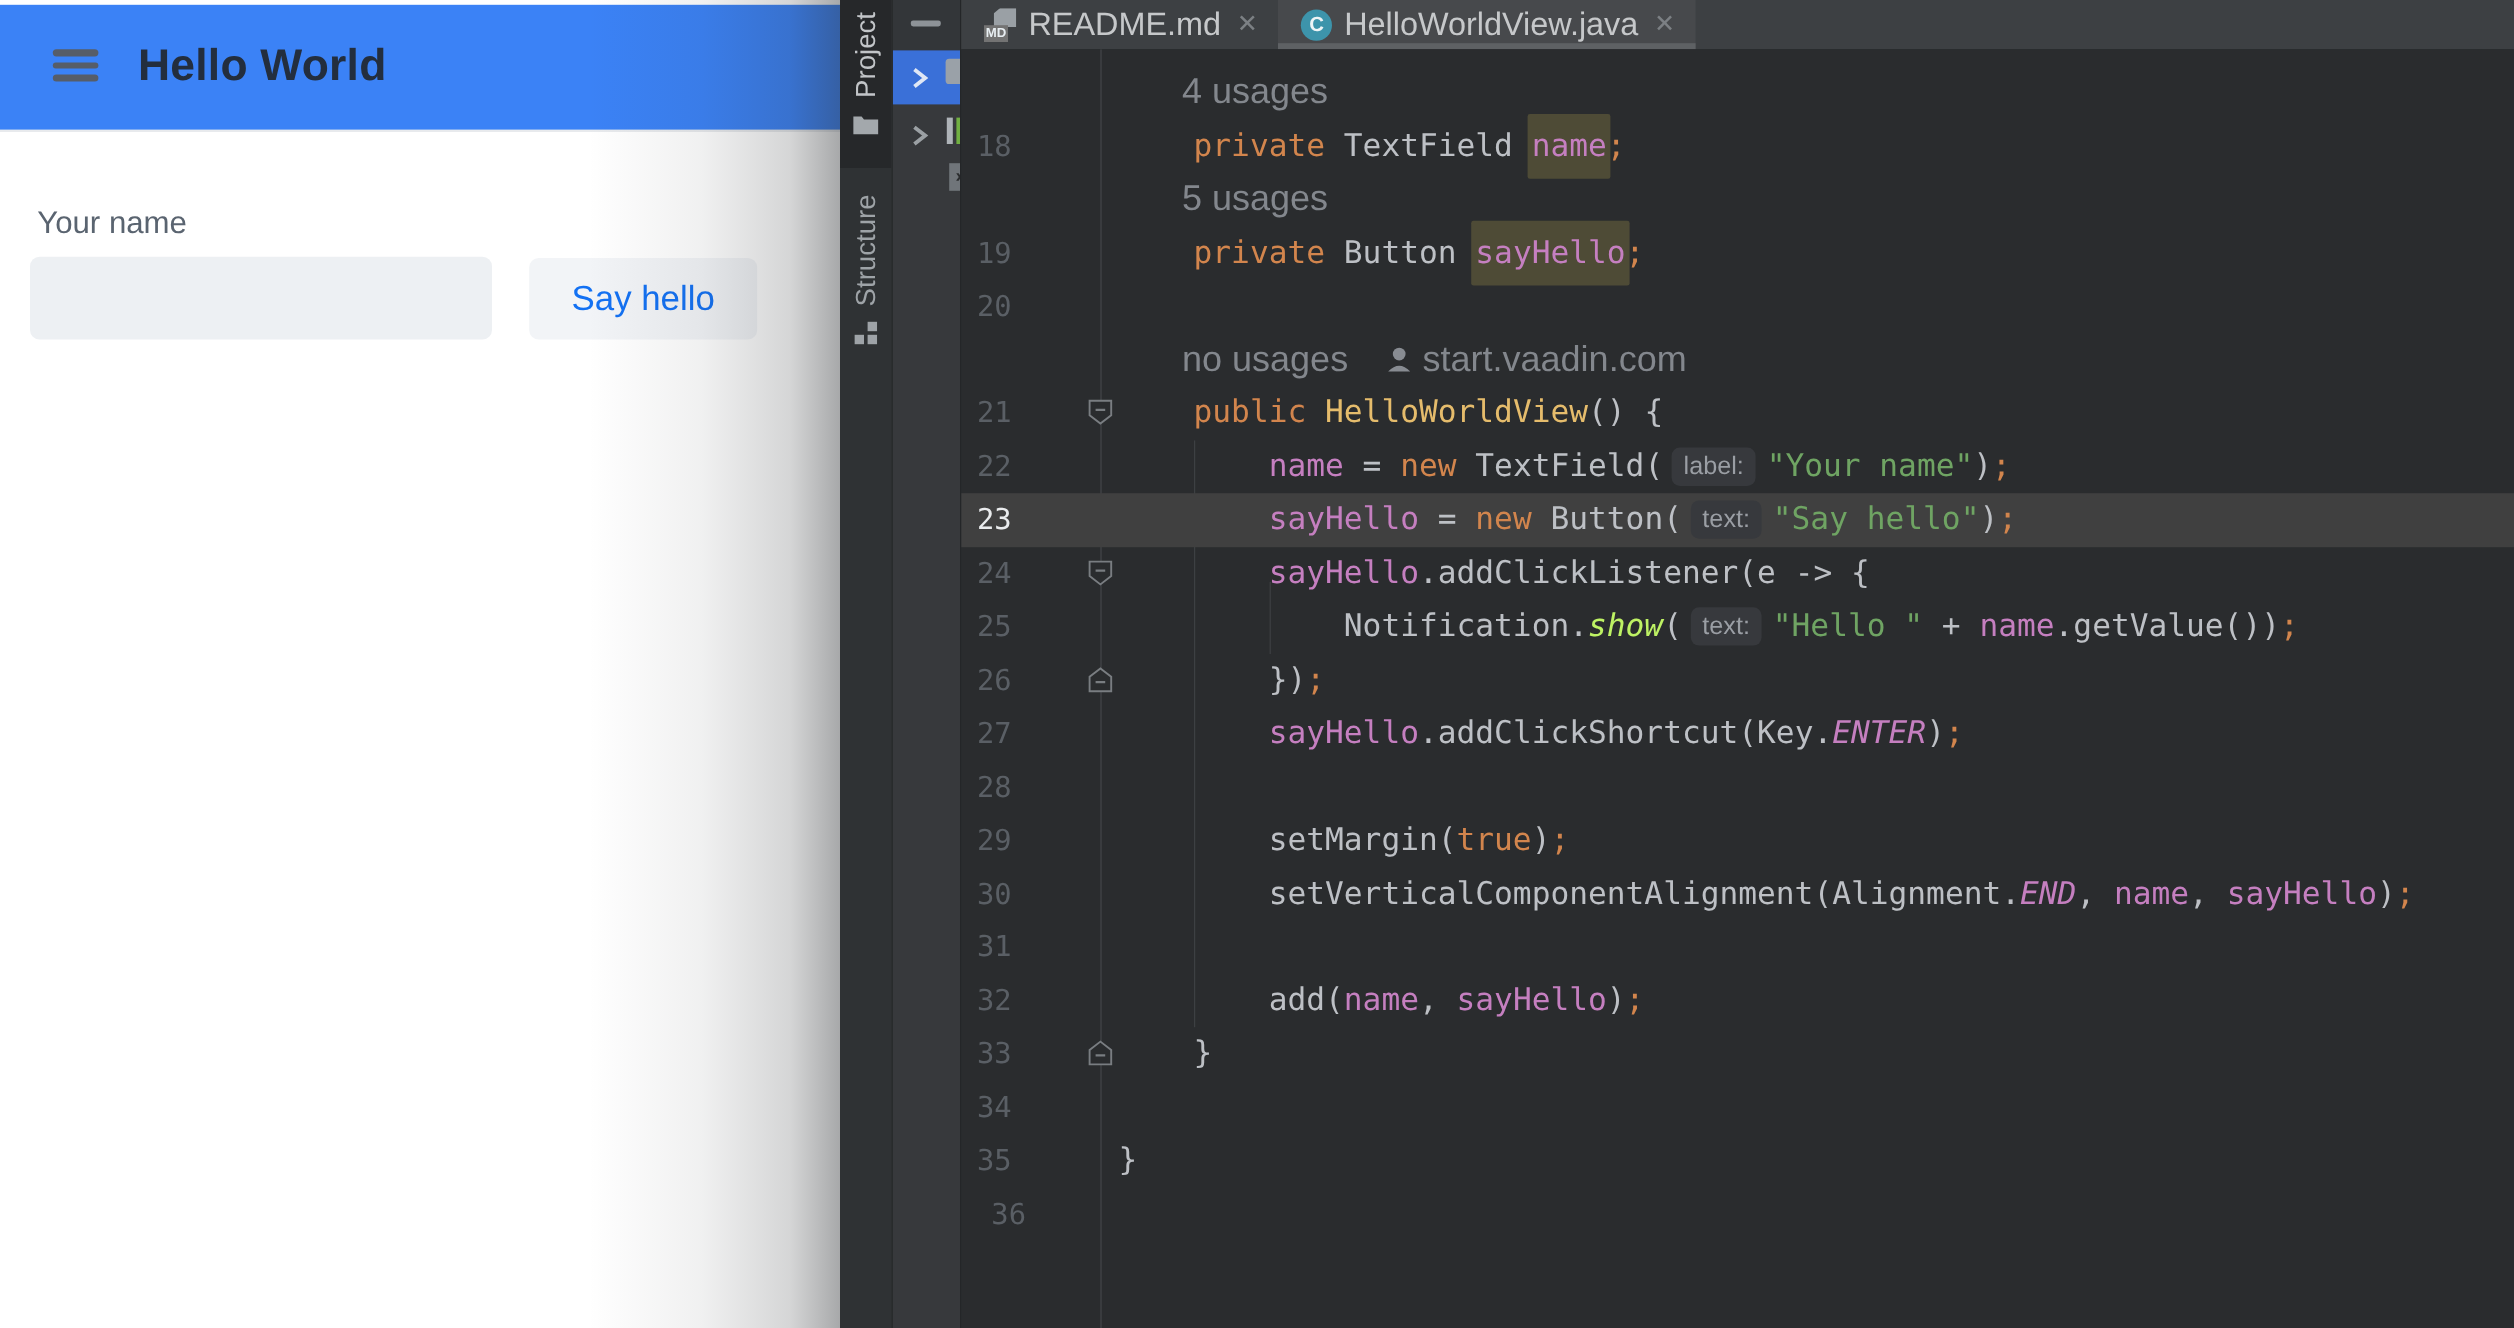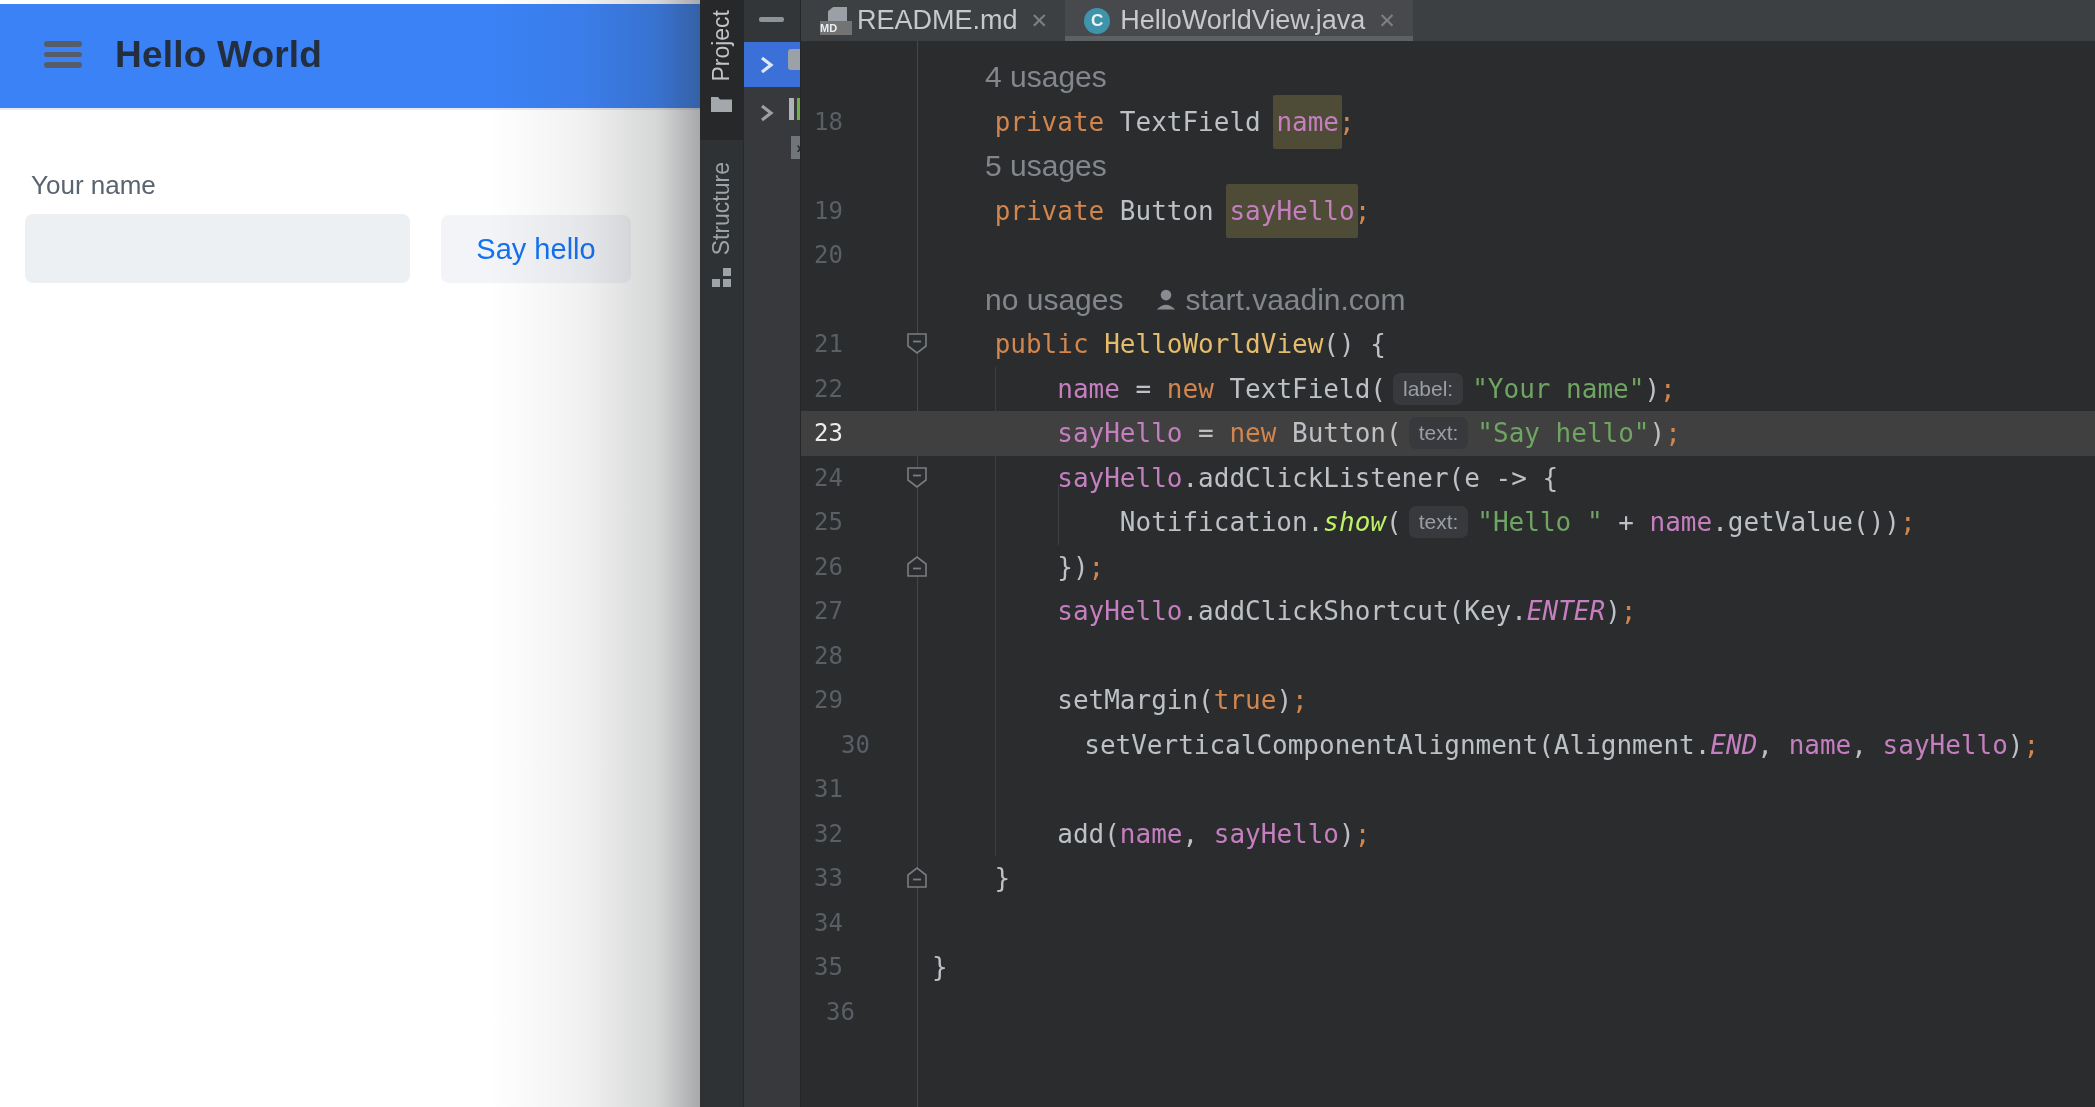--- a/index.html
+++ b/index.html
@@ -63,22 +63,22 @@
                 border-left:1px solid #242628; }
   .tabbar { position:relative; height:41px; background:#3d4043; display:flex; flex:none; }
   .tab { position:relative; display:flex; align-items:center; padding:0 17px 0 19px; cursor:pointer; }
   .tab .tab-label { font-size:27px; color:#c6c8ca; margin:0 0 0 10px; }
   .tab .tab-close { font-size:21px; color:#7c8084; margin-left:13px; line-height:1; cursor:pointer; }
   .tab.active { background:#47494c; }
   .tab.active::after { content:""; position:absolute; left:0; right:0; bottom:0; height:5px; background:#5e6164; }
   .md-icon { position:relative; width:27px; height:28px; flex:none; }
   .md-icon .page { position:absolute; right:0; top:0; width:19px; height:16px; background:#9aa0a5;
                    clip-path:polygon(30% 0, 100% 0, 100% 100%, 0 100%, 0 30%); }
-  .md-icon .badge { position:absolute; left:0; bottom:0; width:32px; height:14px; background:#737373;
-                    color:#e8eef2; font-size:11px; font-weight:700; text-align:left; line-height:14px; }
+  .md-icon .badge { position:absolute; left:0; bottom:0; width:20px; height:14px; background:#737373;
+                    color:#e8eef2; font-size:11px; font-weight:700; text-align:center; line-height:14px; }
   .class-icon { width:26px; height:26px; border-radius:50%; background:#3d94ab; color:#eef4f6;
                 font-size:17px; font-weight:700; display:flex; align-items:center; justify-content:center; flex:none; }
 
   
   .editor { position:relative; flex:1; background:#2a2c2e; overflow:hidden; }
   .fold-line { position:absolute; left:116px; top:0; bottom:0; width:1px; background:#44474a; }
   .guide { position:absolute; width:1px; background:#3d4043; }
   .row { position:absolute; left:0; right:0; height:44.5px; line-height:44.5px; }
   .row.current { background:#404040; }
   .ln { position:absolute; left:0; top:0; width:42px; text-align:right;
@@ -249,21 +249,21 @@
               <span class="code"><span class="tk-d">        </span><span class="tk-f">sayHello</span><span class="tk-d">.addClickShortcut(Key.</span><span class="tk-fi">ENTER</span><span class="tk-d">)</span><span class="tk-k">;</span></span>
             </div>
             <div class="row" style="top: 592.5px;">
               <span class="ln">28</span>
               <span class="code"></span>
             </div>
             <div class="row" style="top: 637px;">
               <span class="ln">29</span>
               <span class="code"><span class="tk-d">        setMargin(</span><span class="tk-k">true</span><span class="tk-d">)</span><span class="tk-k">;</span></span>
             </div>
-            <div class="row" style="top: 681.5px; margin-left: 27px;">
+            <div class="row" style="top: 681.5px;">
               <span class="ln">30</span>
               <span class="code"><span class="tk-d">        setVerticalComponentAlignment(Alignment.</span><span class="tk-fi">END</span><span class="tk-d">, </span><span class="tk-f">name</span><span class="tk-d">, </span><span class="tk-f">sayHello</span><span class="tk-d">)</span><span class="tk-k">;</span></span>
             </div>
             <div class="row" style="top: 726px;">
               <span class="ln">31</span>
               <span class="code"></span>
             </div>
             <div class="row" style="top: 770.5px;">
               <span class="ln">32</span>
               <span class="code"><span class="tk-d">        add(</span><span class="tk-f">name</span><span class="tk-d">, </span><span class="tk-f">sayHello</span><span class="tk-d">)</span><span class="tk-k">;</span></span>

